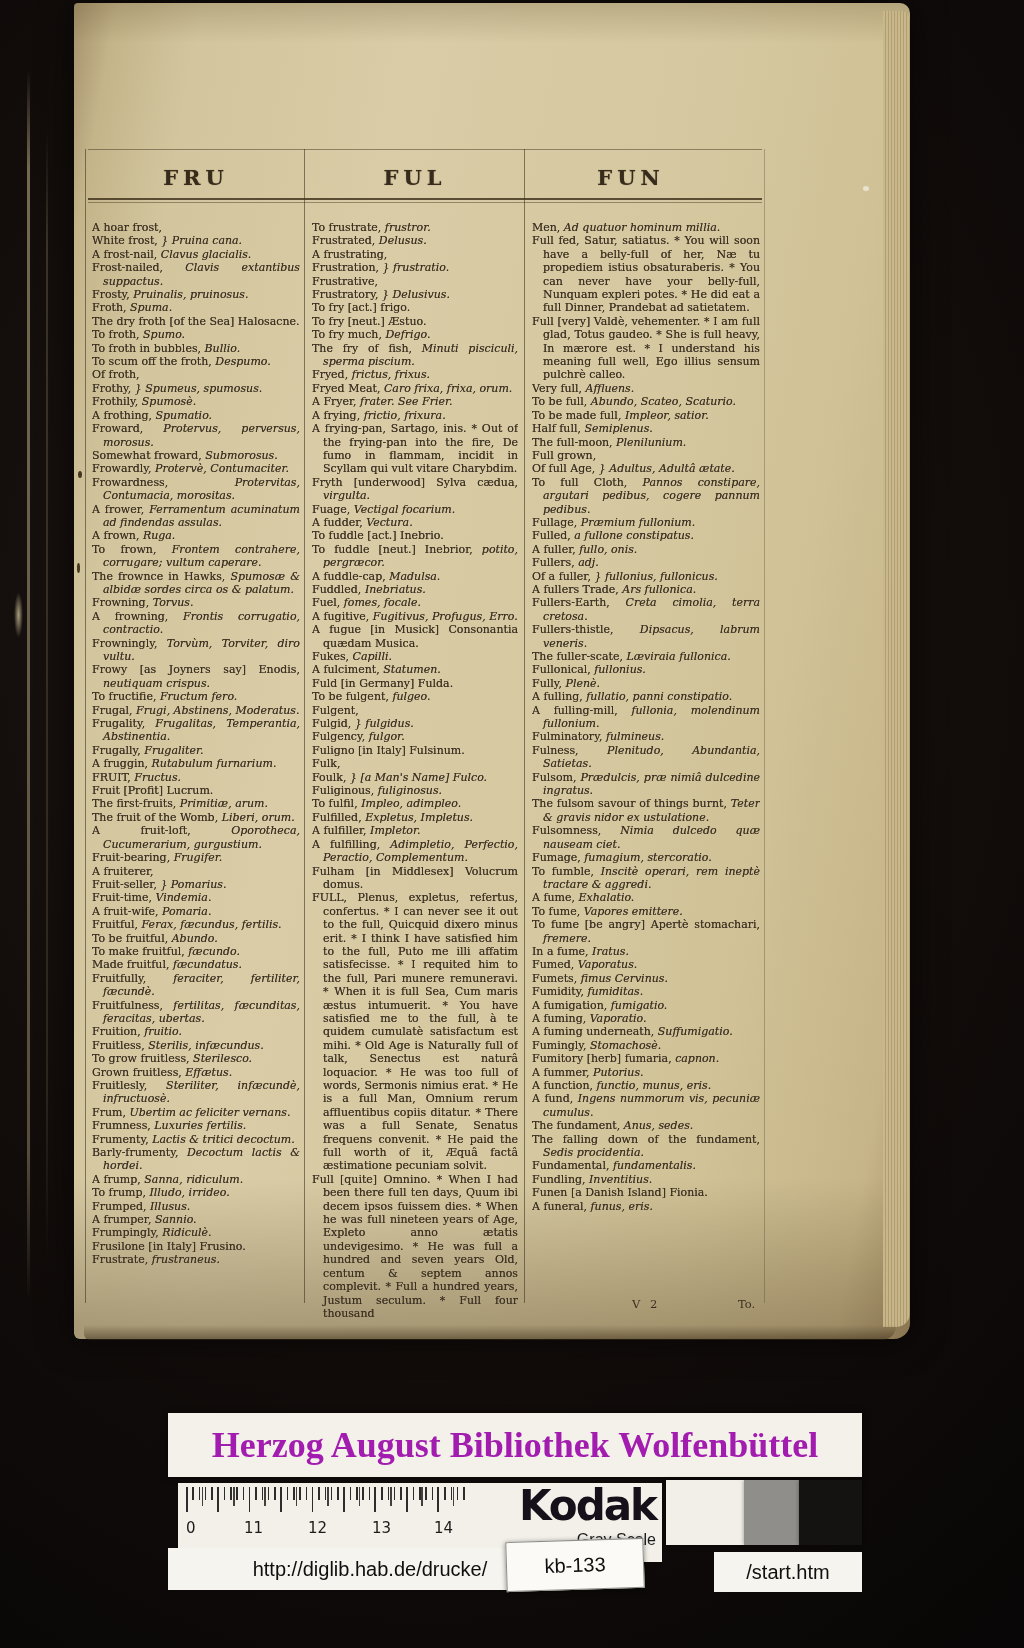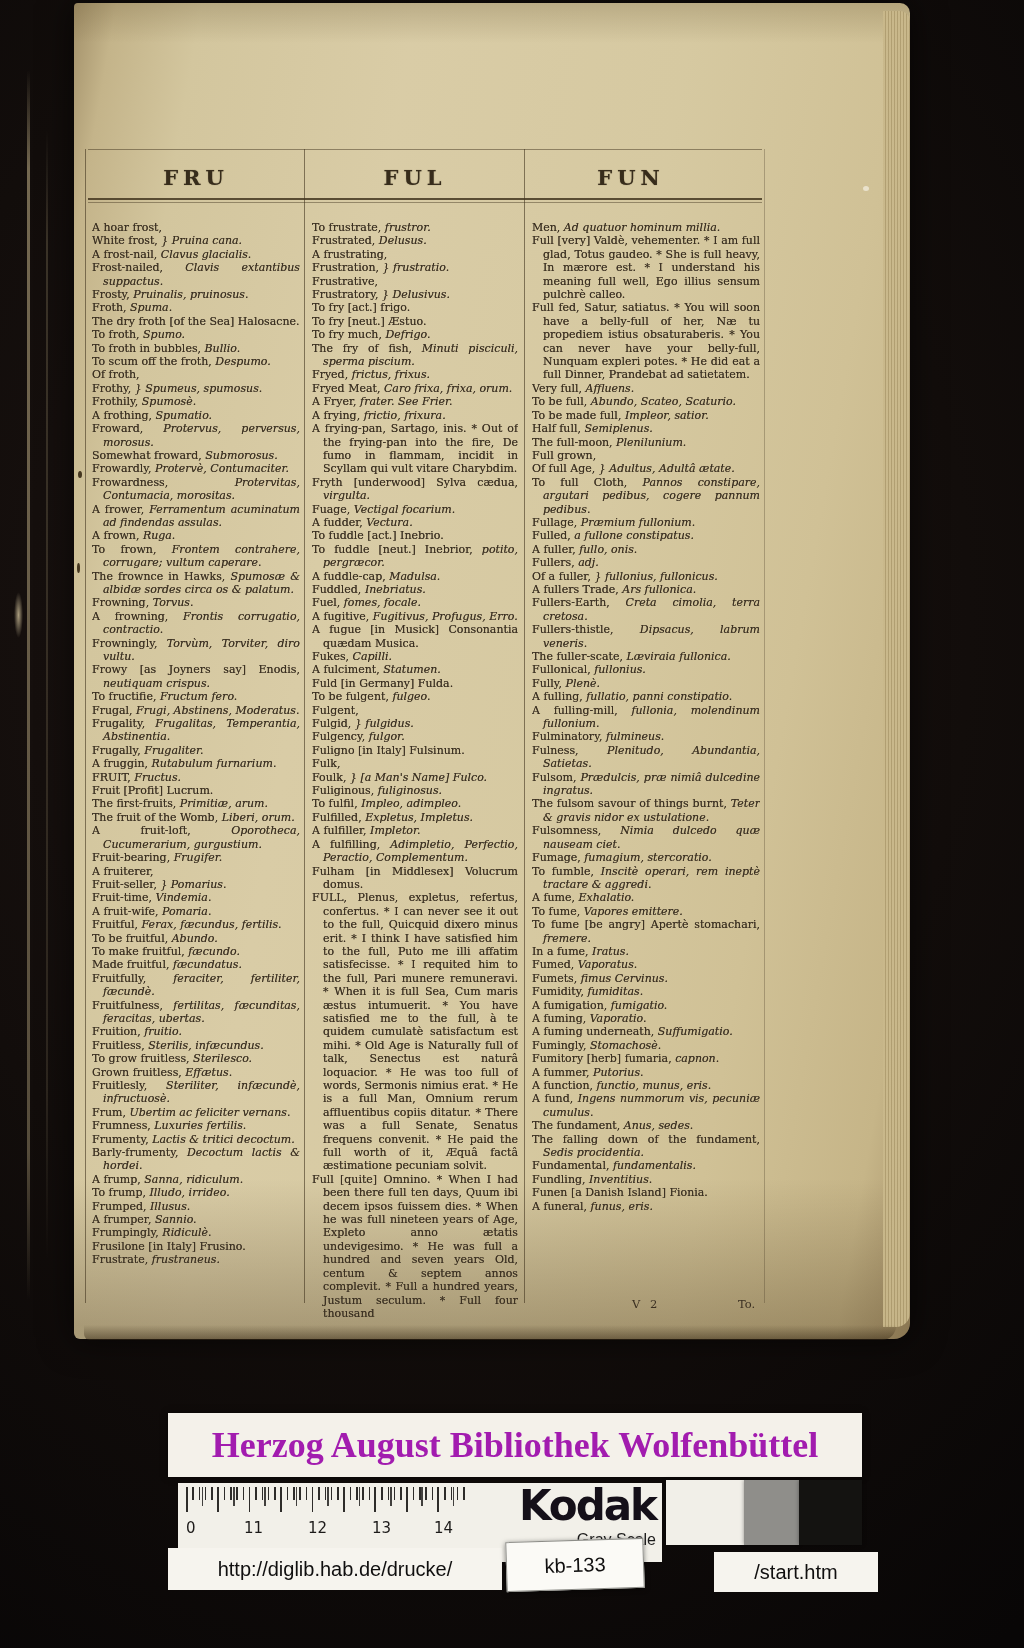--- a/index.html
+++ b/index.html
@@ -71,27 +71,27 @@
   .rn0{left:8px;} .rn1{left:66px;} .rn2{left:130px;} .rn3{left:194px;} .rn4{left:256px;}
   .kodak{position:absolute;right:6px;top:0;width:186px;text-align:right;}
   .kodak-word{font-family:"DejaVu Sans",sans-serif;font-weight:700;font-size:42px;
     letter-spacing:-2px;color:#151019;line-height:46px;}
   .kodak-sub{font-family:"Liberation Sans",sans-serif;font-size:16px;color:#1d1c1c;margin-top:2px;}
   .patch{position:absolute;top:1480px;height:65px;box-shadow:0 0 4px rgba(0,0,0,.4);}
   .patch-white{left:666px;width:78px;background:#f1efe8;}
   .patch-gray{left:744px;width:55px;background:#8f8e8a;}
   .patch-black{left:799px;width:63px;background:#141311;}
   .strip-url{position:absolute;left:168px;top:1548px;width:334px;height:42px;background:#f6f4ee;
-    display:flex;align-items:center;justify-content:center;}
+    display:flex;align-items:center;justify-content:center;padding-left:35px;}
   .strip-url span,.box-shelf span,.strip-start span{
     font-family:"Liberation Sans",sans-serif;font-size:20px;color:#100f0f;white-space:nowrap;}
   .box-shelf{position:absolute;left:506px;top:1540px;width:136px;height:48px;background:#fbfaf6;
     border:1px solid #8d8d88;transform:rotate(-1.8deg);
     display:flex;align-items:center;justify-content:center;box-shadow:0 1px 5px rgba(0,0,0,.5);}
-  .strip-start{position:absolute;left:714px;top:1552px;width:164px;height:40px;background:#f6f4ee;
+  .strip-start{position:absolute;left:714px;top:1552px;width:148px;height:40px;background:#f6f4ee;
     display:flex;align-items:center;justify-content:center;}
 </style>
 </head>
 <body>
 
 <div class="photo">
   <div class="streak s1"></div>
   <div class="streak s2"></div>
   <div class="streak s3"></div>
 
@@ -219,22 +219,22 @@
           <div class="entry"><span>To fulfil, </span><em>Impleo, adimpleo.</em></div>
           <div class="entry"><span>Fulfilled, </span><em>Expletus, Impletus.</em></div>
           <div class="entry"><span>A fulfiller, </span><em>Impletor.</em></div>
           <div class="entry"><span>A fulfilling, </span><em>Adimpletio, Perfectio, Peractio, Complementum.</em></div>
           <div class="entry">Fulham [in Middlesex] Volucrum domus.</div>
           <div class="entry">FULL, Plenus, expletus, refertus, confertus. * I can never see it out to the full, Quicquid dixero minus erit. * I think I have satisfied him to the full, Puto me illi affatim satisfecisse. * I requited him to the full, Pari munere remuneravi. * When it is full Sea, Cum maris æstus intumuerit. * You have satisfied me to the full, à te quidem cumulatè satisfactum est mihi. * Old Age is Naturally full of talk, Senectus est naturâ loquacior. * He was too full of words, Sermonis nimius erat. * He is a full Man, Omnium rerum affluentibus copiis ditatur. * There was a full Senate, Senatus frequens convenit. * He paid the full worth of it, Æquâ factâ æstimatione pecuniam solvit.</div>
           <div class="entry">Full [quite] Omnino. * When I had been there full ten days, Quum ibi decem ipsos fuissem dies. * When he was full nineteen years of Age, Expleto anno ætatis undevigesimo. * He was full a hundred and seven years Old, centum &amp; septem annos complevit. * Full a hundred years, Justum seculum. * Full four thousand</div>
         </div>
       <div class="col c2">
           <div class="entry"><span>Men, </span><em>Ad quatuor hominum millia.</em></div>
+          <div class="entry">Full fed, Satur, satiatus. * You will soon have a belly-full of her, Næ tu propediem istius obsaturaberis. * You can never have your belly-full, Nunquam expleri potes. * He did eat a full Dinner, Prandebat ad satietatem.</div>
           <div class="entry">Full [very] Valdè, vehementer. * I am full glad, Totus gaudeo. * She is full heavy, In mærore est. * I understand his meaning full well, Ego illius sensum pulchrè calleo.</div>
-          <div class="entry">Full fed, Satur, satiatus. * You will soon have a belly-full of her, Næ tu propediem istius obsaturaberis. * You can never have your belly-full, Nunquam expleri potes. * He did eat a full Dinner, Prandebat ad satietatem.</div>
           <div class="entry"><span>Very full, </span><em>Affluens.</em></div>
           <div class="entry"><span>To be full, </span><em>Abundo, Scateo, Scaturio.</em></div>
           <div class="entry"><span>To be made full, </span><em>Impleor, satior.</em></div>
           <div class="entry"><span>Half full, </span><em>Semiplenus.</em></div>
           <div class="entry"><span>The full-moon, </span><em>Plenilunium.</em></div>
           <div class="entry">Full grown,</div>
           <div class="entry"><span>Of full Age, </span><em>} Adultus, Adultâ ætate.</em></div>
           <div class="entry"><span>To full Cloth, </span><em>Pannos constipare, argutari pedibus, cogere pannum pedibus.</em></div>
           <div class="entry"><span>Fullage, </span><em>Præmium fullonium.</em></div>
           <div class="entry"><span>Fulled, </span><em>a fullone constipatus.</em></div>

